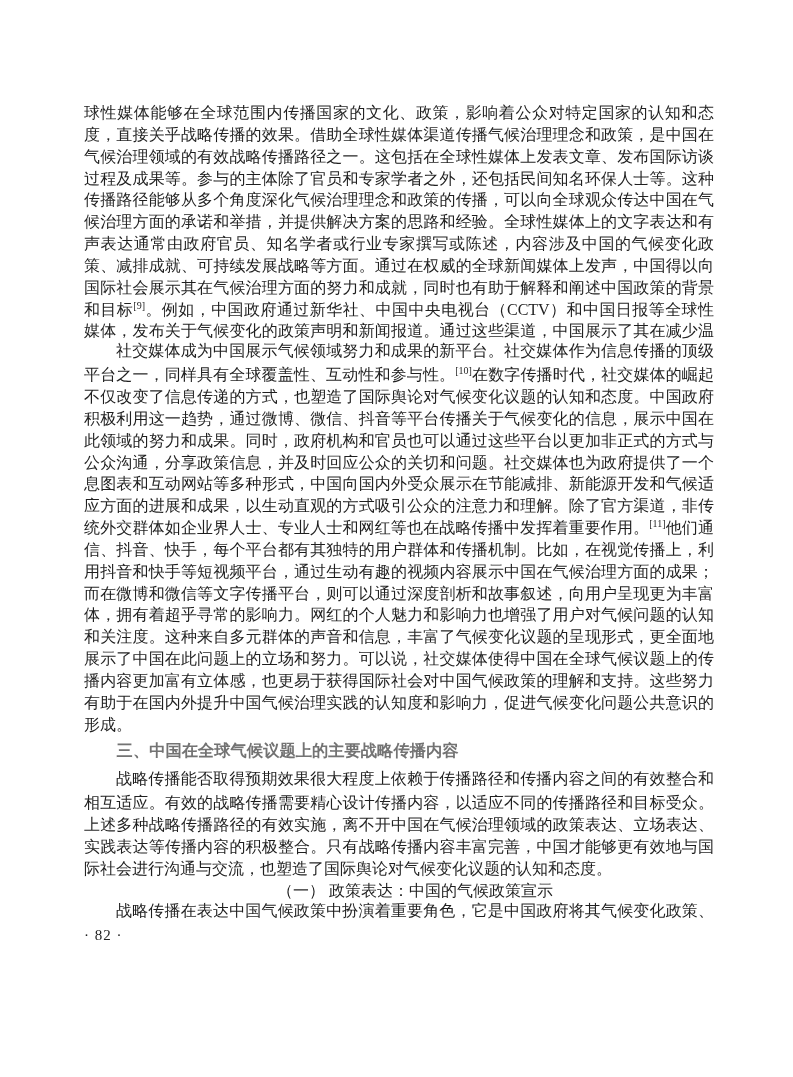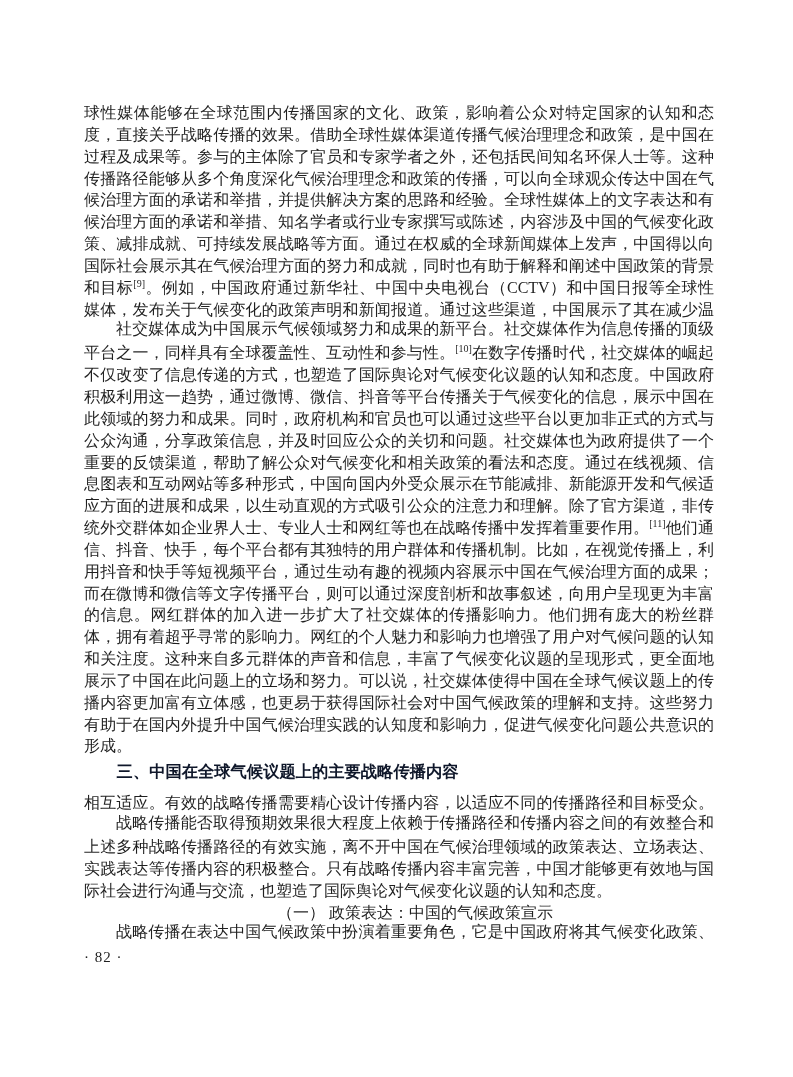--- a/index.html
+++ b/index.html
@@ -27,28 +27,28 @@
     white-space: normal;
   }
   .line-last { text-align-last: left; }
   .indent { text-indent: 2em; font-family: Liberation Mono, monospace; }
   sup.fnref {
     font-size: 10px;
     vertical-align: super;
     line-height: 0;
   }
   .heading {
-    font-family: Liberation Mono, monospace;
+    font-family: Liberation Serif, serif;
     font-weight: bold;
     font-size: 16.3px;
     line-height: 22px;
     margin: 5px 0 8px 0;
     text-indent: 2em;
     text-align: left;
-    color: #0f172a;
+    color: #737373;
   }
   .subheading {
     text-align: center;
     text-indent: 2em;
   }
   .page-number {
     margin-top: 2px;
     font-size: 15px;
     text-align: left;
     letter-spacing: 1px;
@@ -56,58 +56,57 @@
 </style>
 </head>
 <body>
 
 <div class="page">
   <div class="text-block">
 
     <div class="para">
         <div class="line">球性媒体能够在全球范围内传播国家的文化、政策，影响着公众对特定国家的认知和态</div>
         <div class="line">度，直接关乎战略传播的效果。借助全球性媒体渠道传播气候治理理念和政策，是中国在</div>
+        <div class="line">气候治理领域的有效战略传播路径之一。这包括在全球性媒体上发表文章、发布国际访谈</div>
         <div class="line">过程及成果等。参与的主体除了官员和专家学者之外，还包括民间知名环保人士等。这种</div>
         <div class="line">传播路径能够从多个角度深化气候治理理念和政策的传播，可以向全球观众传达中国在气</div>
         <div class="line">候治理方面的承诺和举措，并提供解决方案的思路和经验。全球性媒体上的文字表达和有</div>
-        <div class="line">候治理方面的承诺和举措、知名学者或行业专家撰写或陈述，内容涉及中国的气候变化政</div>
+        <div class="line">声表达通常由政府官员、知名学者或行业专家撰写或陈述，内容涉及中国的气候变化政</div>
         <div class="line">策、减排成就、可持续发展战略等方面。通过在权威的全球新闻媒体上发声，中国得以向</div>
         <div class="line">国际社会展示其在气候治理方面的努力和成就，同时也有助于解释和阐述中国政策的背景</div>
         <div class="line">和目标<sup class="fnref">[9]</sup>。例如，中国政府通过新华社、中国中央电视台（CCTV）和中国日报等全球性</div>
         <div class="line">媒体，发布关于气候变化的政策声明和新闻报道。通过这些渠道，中国展示了其在减少温</div>
       </div>
 
     <div class="para">
         <div class="line indent">社交媒体成为中国展示气候领域努力和成果的新平台。社交媒体作为信息传播的顶级</div>
         <div class="line">平台之一，同样具有全球覆盖性、互动性和参与性。<sup class="fnref">[10]</sup>在数字传播时代，社交媒体的崛起</div>
         <div class="line">不仅改变了信息传递的方式，也塑造了国际舆论对气候变化议题的认知和态度。中国政府</div>
         <div class="line">积极利用这一趋势，通过微博、微信、抖音等平台传播关于气候变化的信息，展示中国在</div>
         <div class="line">此领域的努力和成果。同时，政府机构和官员也可以通过这些平台以更加非正式的方式与</div>
         <div class="line">公众沟通，分享政策信息，并及时回应公众的关切和问题。社交媒体也为政府提供了一个</div>
-        <div class="line">重要的反馈渠道，帮助了解公众对气候变化和相关政策的看法和态度。通过在线视频、信</div>
         <div class="line">息图表和互动网站等多种形式，中国向国内外受众展示在节能减排、新能源开发和气候适</div>
         <div class="line">应方面的进展和成果，以生动直观的方式吸引公众的注意力和理解。除了官方渠道，非传</div>
         <div class="line">统外交群体如企业界人士、专业人士和网红等也在战略传播中发挥着重要作用。<sup class="fnref">[11]</sup>他们通</div>
         <div class="line">信、抖音、快手，每个平台都有其独特的用户群体和传播机制。比如，在视觉传播上，利</div>
         <div class="line">用抖音和快手等短视频平台，通过生动有趣的视频内容展示中国在气候治理方面的成果；</div>
         <div class="line">而在微博和微信等文字传播平台，则可以通过深度剖析和故事叙述，向用户呈现更为丰富</div>
-        <div class="line">的信息。网红群体的加入进一步扩大了社交媒体的传播影响力。他们拥有庞大的粉丝群</div>
         <div class="line">体，拥有着超乎寻常的影响力。网红的个人魅力和影响力也增强了用户对气候问题的认知</div>
         <div class="line">和关注度。这种来自多元群体的声音和信息，丰富了气候变化议题的呈现形式，更全面地</div>
         <div class="line">展示了中国在此问题上的立场和努力。可以说，社交媒体使得中国在全球气候议题上的传</div>
         <div class="line">播内容更加富有立体感，也更易于获得国际社会对中国气候政策的理解和支持。这些努力</div>
         <div class="line">有助于在国内外提升中国气候治理实践的认知度和影响力，促进气候变化问题公共意识的</div>
         <div class="line line-last">形成。</div>
       </div>
 
     <h2 class="heading">三、中国在全球气候议题上的主要战略传播内容</h2>
 
     <div class="para">
+        <div class="line indent">战略传播能否取得预期效果很大程度上依赖于传播路径和传播内容之间的有效整合和</div>
         <div class="line">相互适应。有效的战略传播需要精心设计传播内容，以适应不同的传播路径和目标受众。</div>
-        <div class="line indent">战略传播能否取得预期效果很大程度上依赖于传播路径和传播内容之间的有效整合和</div>
         <div class="line">上述多种战略传播路径的有效实施，离不开中国在气候治理领域的政策表达、立场表达、</div>
         <div class="line">实践表达等传播内容的积极整合。只有战略传播内容丰富完善，中国才能够更有效地与国</div>
         <div class="line line-last">际社会进行沟通与交流，也塑造了国际舆论对气候变化议题的认知和态度。</div>
       </div>
 
     <div class="subheading">（一） 政策表达：中国的气候政策宣示</div>
 
     <div class="para">
         <div class="line indent">战略传播在表达中国气候政策中扮演着重要角色，它是中国政府将其气候变化政策、</div>
       </div>

